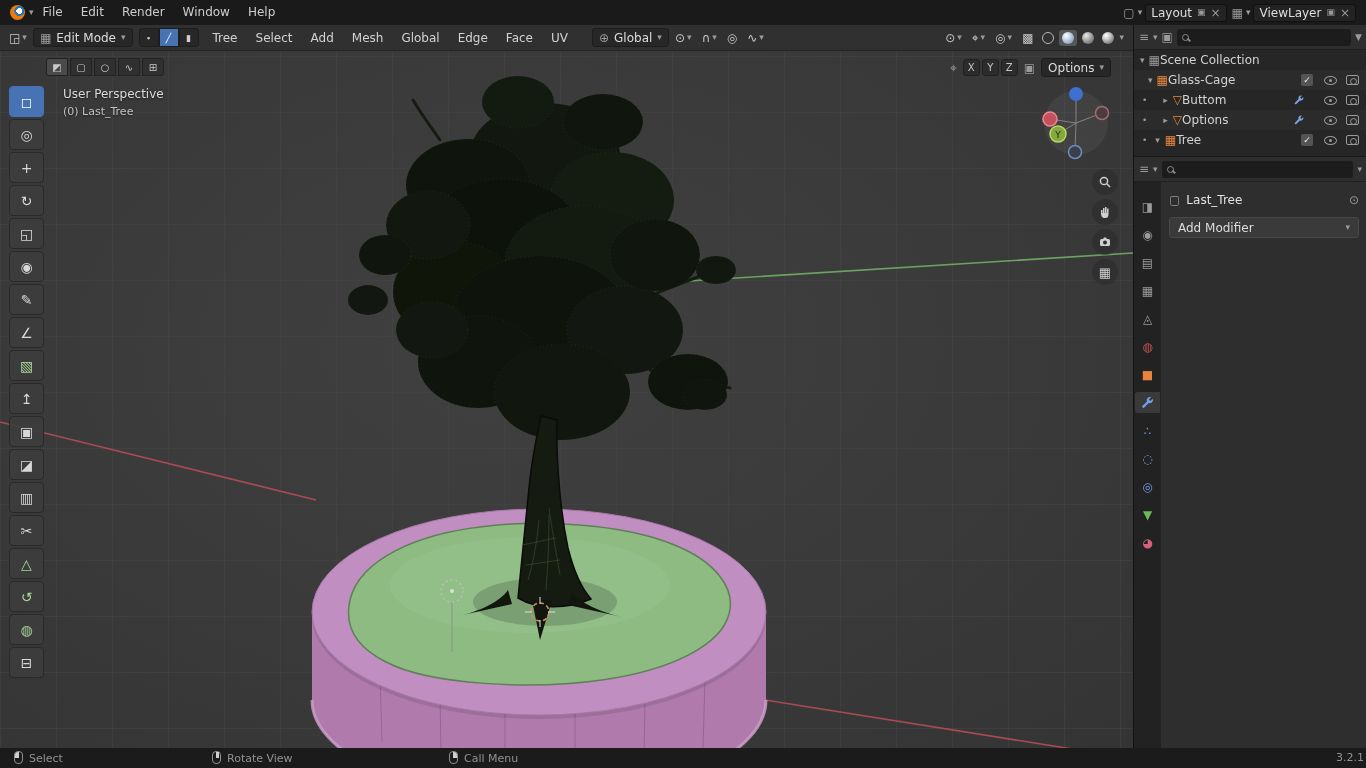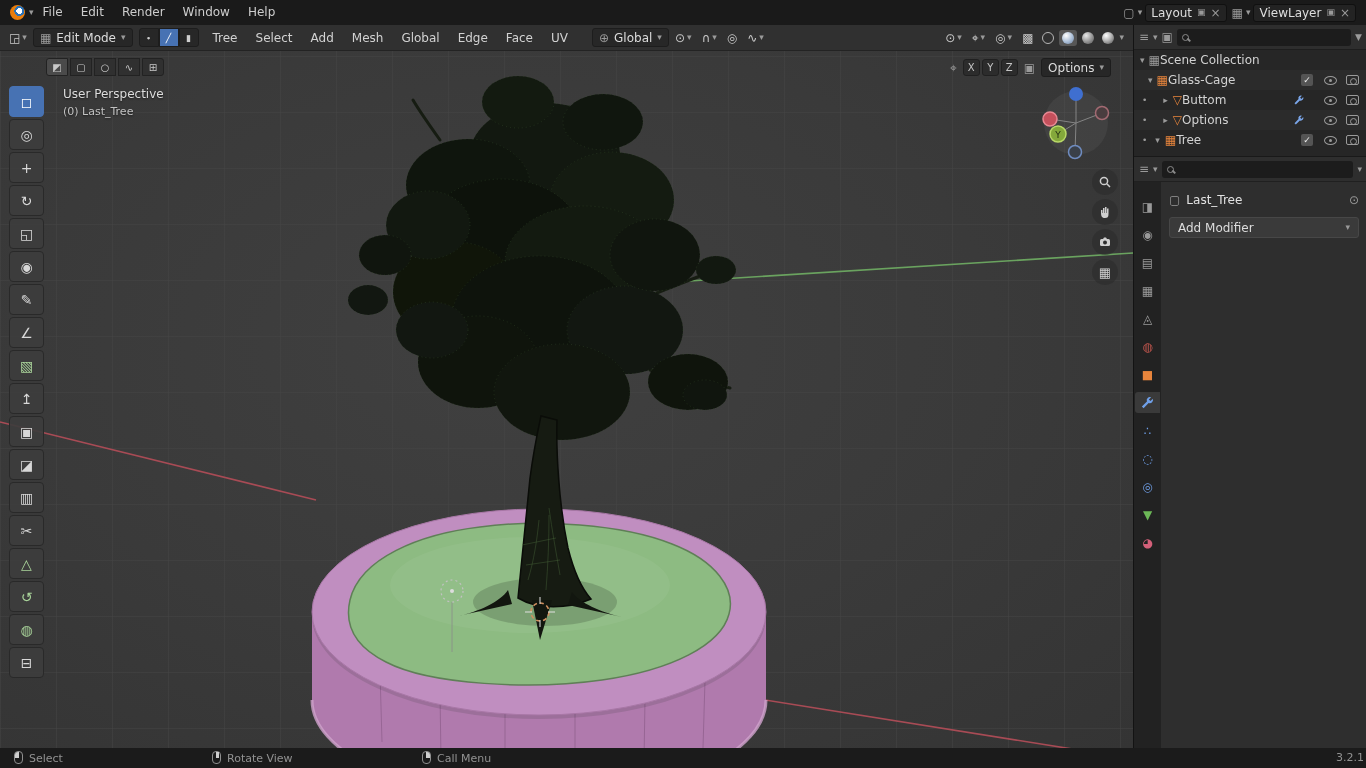--- a/index.html
+++ b/index.html
@@ -538,17 +538,17 @@
           <span>Add Modifier</span>
           <span class="gly xs dim">▾</span>
         </div>
       </div>
     </div>
   </div>
 
   <footer id="statusbar">
     <span class="sb" style="left:14px"><span class="mouse left"></span><span>Select</span></span>
     <span class="sb" style="left:212px"><span class="mouse mid"></span><span>Rotate View</span></span>
-    <span class="sb" style="left:422px"><span class="mouse right"></span><span>Call Menu</span></span>
+    <span class="sb" style="left:449px"><span class="mouse right"></span><span>Call Menu</span></span>
     <span class="sb" style="right:2px"><span>3.2.1</span></span>
   </footer>
 
 </div>
 
 </body></html>

